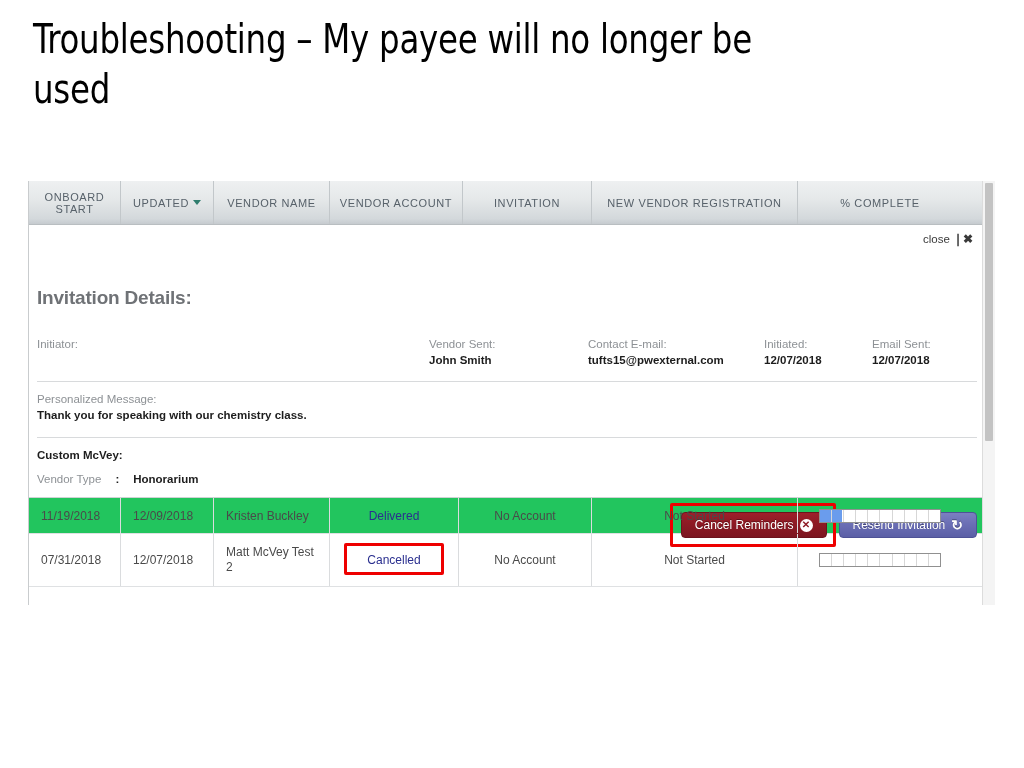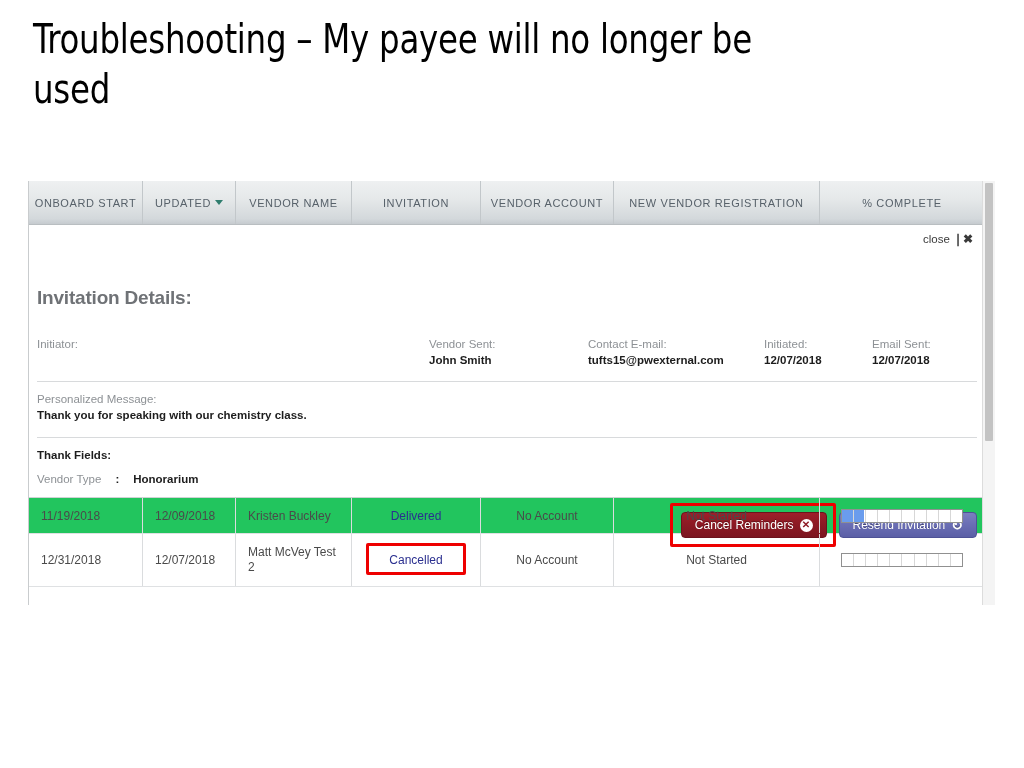--- a/index.html
+++ b/index.html
@@ -91,21 +91,21 @@
   .sort-caret {
     display: inline-block;
     margin-left: 4px;
     width: 0; height: 0;
     border-left: 4px solid transparent;
     border-right: 4px solid transparent;
     border-top: 5px solid #2f7d6e;
   }
 
   
-  .col-1 { width: 114px; }
+  .col-1 { width: 92px; }
   .col-2 { width: 93px; }
   .col-3 { width: 116px; }
   .col-4 { width: 129px; }
   .col-5 { width: 133px; }
   .col-6 { width: 206px; }
   .col-7 { width: 164px; }
 
   
   #details-panel {
     position: relative;
@@ -349,25 +349,25 @@
     <div class="th col-1">
       <span>ONBOARD START</span>
     </div>
     <div class="th col-2">
       <span>UPDATED</span>
       <span class="sort-caret"></span>
     </div>
     <div class="th col-3">
       <span>VENDOR NAME</span>
     </div>
+    <div class="th col-5">
+      <span>VENDOR ACCOUNT</span>
+    </div>
     <div class="th col-4">
       <span>INVITATION</span>
-    </div>
-    <div class="th col-5">
-      <span>VENDOR ACCOUNT</span>
     </div>
     <div class="th col-6">
       <span>NEW VENDOR REGISTRATION</span>
     </div>
     <div class="th col-7">
       <span>% COMPLETE</span>
     </div>
   </div>
 
   <div id="details-panel">
@@ -404,21 +404,21 @@
     <div id="detail-divider-1"></div>
 
     <div id="message-block">
       <div class="detail-label">Personalized Message:</div>
       <div class="detail-value">Thank you for speaking with our chemistry class.</div>
     </div>
 
     <div id="detail-divider-2"></div>
 
     <div id="custom-fields-block">
-      <div id="custom-fields-title">Thank Fields:</div>
+      <div id="custom-fields-title">Custom McVey:</div>
       <div id="vendor-type-row">
         <span id="vendor-type-label">Vendor Type</span>
         <span id="vendor-type-sep">:</span>
         <span id="vendor-type-value">Honorarium</span>
       </div>
     </div>
 
     <div id="action-buttons">
       <div id="cancel-wrap">
         <div class="btn" id="cancel-reminders-btn">
@@ -454,21 +454,21 @@
             <span></span>
             <span></span>
             <span></span>
             <span></span>
         </div>
       </div>
     </div>
   </div>
 
   <div class="data-row" id="data-row-2">
-    <div class="td col-1">12/31/2018</div>
+    <div class="td col-1">07/31/2018</div>
     <div class="td col-2">12/07/2018</div>
     <div class="td col-3 wrap">
       <span class="wraptext">Matt McVey Test 2</span>
     </div>
     <div class="td col-4 link">
       <span>Cancelled</span>
       <div id="cancelled-highlight" style="border-color: rgb(238, 0, 0);"></div>
     </div>
     <div class="td col-5 center">No Account</div>
     <div class="td col-6 center">Not Started</div>

